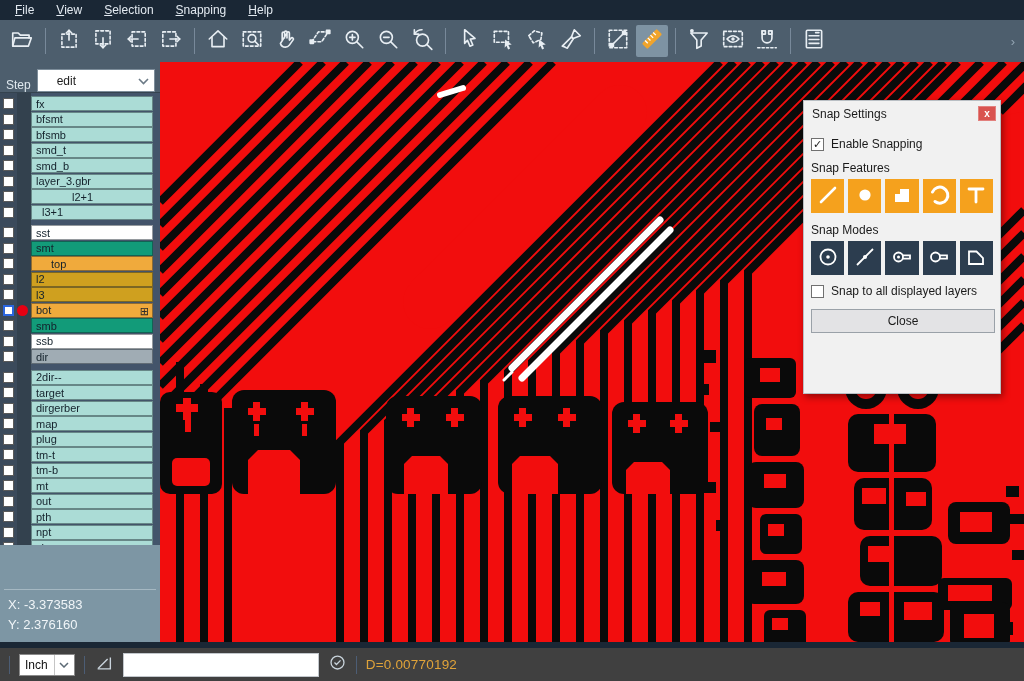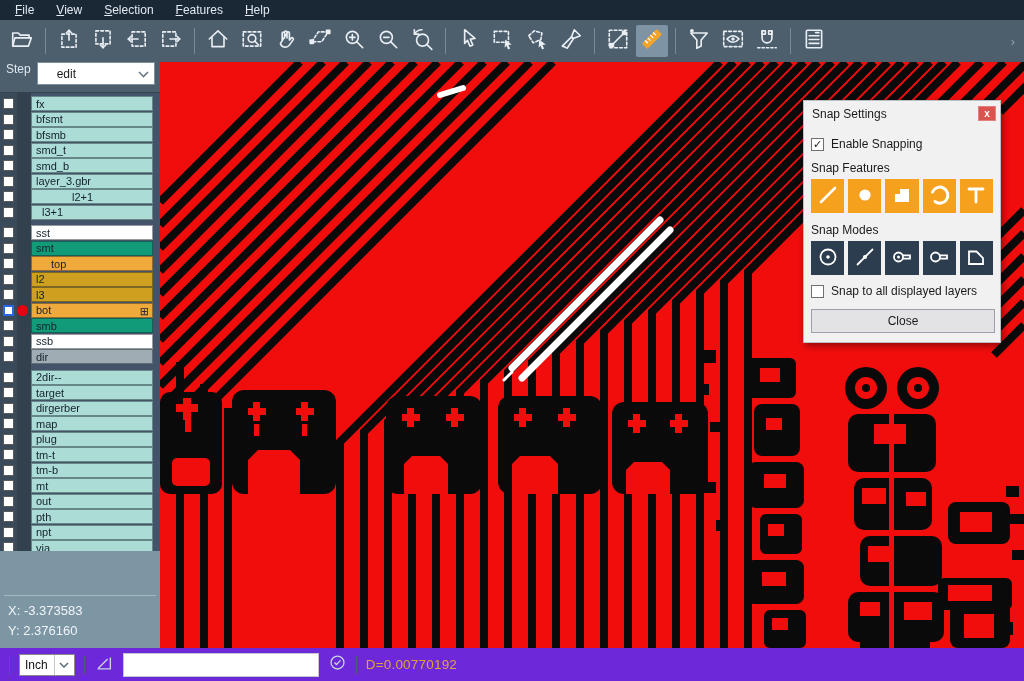--- a/index.html
+++ b/index.html
@@ -16,21 +16,21 @@
   .toolbar { height:42px; background:#4d5e6d; display:flex; align-items:center; padding:0 5px; flex:none; }
   .tool-group { display:flex; align-items:center; }
   .tool-sep { width:1px; height:26px; background:#76path87; background:#78899a; margin:0 6px; }
   .tool-btn { width:32px; height:32px; display:flex; align-items:center; justify-content:center; border-radius:2px; margin:0 1px; }
   .tool-btn.active { background:#7e93a3; }
   .toolbar-overflow { margin-left:auto; color:#93a4b2; font-size:13px; padding-right:4px; }
 
   
   .main { flex:1; display:flex; min-height:0; }
   .sidebar { width:160px; flex:none; background:#42536a; background:#3f4f60; display:flex; flex-direction:column; }
-  .step-row { height:31px; flex:none; background:#4d5e6d; display:flex; align-items:flex-start; padding:0 5px 0 6px; gap:6px; border-bottom:1px solid #35434f; }
+  .step-row { height:31px; flex:none; background:#4d5e6d; display:flex; align-items:flex-end; padding:0 5px 0 6px; gap:6px; border-bottom:1px solid #35434f; }
   .step-label { color:#dfe8ee; font-size:12px; }
   .step-select { flex:1; height:23px; background:#fff; border:1px solid #7d8d9a; display:flex; align-items:center; justify-content:space-between; padding:0 5px 0 19px; font-size:12px; color:#1c1c1c; }
   .layer-list { flex:1; padding-top:3px; overflow:hidden;
      background:linear-gradient(90deg,#3b4a5b 0 17px,#33414e 17px 31px,#43546a 31px); background-color:#3f4f60; }
   .layer-group { margin-bottom:5px; }
   .layer-row { height:15.5px; display:flex; align-items:center; position:relative;border-radius:6px; }
   .cb { width:11px; height:11px; background:#fff; border:1px solid #5a5a5a; margin-left:3px; flex:none; }
   .cb.active { border:2px solid #2b66e0; }
   .dot { position:absolute; left:17px; width:11px; height:11px; border-radius:50%; background:#e60012; }
   .layer-label { margin-left:17px; flex:1; height:15px; margin-right:7px; font-size:11px; color:#14222c;
@@ -41,56 +41,56 @@
   .coords-panel { height:97px; flex:none; background:#7d96a4; color:#f0f5f8; font-size:13px; position:relative; }
   .coords-div { position:absolute; top:44px; left:4px; right:4px; height:1px; background:#a5b8c2; }
   .coord-x { position:absolute; top:52px; left:8px; }
   .coord-y { position:absolute; top:72px; left:8px; }
 
   
   .canvas { flex:1; position:relative; background:var(--red,#f20d0d); overflow:hidden; }
   .canvas svg.art { position:absolute; left:0; top:0; }
 
   
-  .dialog { position:absolute; left:643px; top:38px; width:198px; height:243px; background:#f1f1f1;
+  .dialog { position:absolute; left:643px; top:38px; width:198px; height:294px; background:#f1f1f1;
      border:1px solid #b9bfc4; box-shadow:2px 3px 7px rgba(0,0,0,.4); font-size:12px; color:#1a1a1a; }
   .dlg-title { height:25px; display:flex; align-items:center; padding:0 8px; }
   .dlg-close { position:absolute; right:4px; top:5px; width:18px; height:15px; background:#d9534f; color:#fff;
      font-size:10px; font-weight:bold; display:flex; align-items:center; justify-content:center; border:1px solid #e2807d; }
   .dlg-body { padding:2px 7px 0; }
   .dlg-row { display:flex; align-items:center; gap:7px; margin-top:9px; }
   .dlg-check { width:13px; height:13px; background:#fff; border:1px solid #707070; font-size:11px; line-height:11px;
      text-align:center; color:#1a1a1a; flex:none; }
   .dlg-sec { margin-top:10px; }
   .btn-row { display:flex; gap:4px; margin-top:4px; }
   .feat-btn { width:34px; height:34px; background:var(--orange,#f5a11d); display:flex; align-items:center; justify-content:center; }
   .mode-btn { width:34px; height:34px; background:var(--navy,#2c3d4f); display:flex; align-items:center; justify-content:center; }
   .dlg-close-btn { margin:11px 0 0; width:184px; height:24px; background:#e3e3e5; border:1px solid #9aa1a8;
      display:flex; align-items:center; justify-content:center; font-size:12px; color:#1a1a1a; }
 
   
-  .statusbar { height:33px; flex:none; background:#6d28d9; display:flex; align-items:center; padding:0 9px; gap:9px; }
+  .statusbar { height:33px; flex:none; background:#404040; display:flex; align-items:center; padding:0 9px; gap:9px;margin-top:6px; }
   .sb-sep { width:1px; height:18px; background:#4c5d75; }
   .unit-select { background:#fff; height:22px; display:flex; align-items:center; padding:0 5px; font-size:12px;
      color:#111; gap:6px; border:1px solid #8a8a8a; }
   .unit-select .chev { border-left:1px solid #c5c5c5; padding-left:4px; height:100%; display:flex; align-items:center; }
   .sb-input { width:196px; height:24px; background:#fff; border:1px solid #c2c7cc; font-size:12px; padding:0 5px;
      font-family:"Liberation Sans",sans-serif; }
   .distance { color:#e0a339; font-size:13.5px; letter-spacing:.2px; }
 </style>
 </head>
 <body>
 
 <div class="app">
 
   <div class="menubar">
       <div class="menu-item">File</div>
       <div class="menu-item">View</div>
       <div class="menu-item">Selection</div>
-      <div class="menu-item">Features</div>
+      <div class="menu-item">Snapping</div>
       <div class="menu-item">Help</div>
     </div>
 
   <div class="toolbar">
       <div class="tool-group">
         <div class="tool-btn">
           <span><svg width="24" height="24" viewBox="0 0 22 22">
               <g stroke="#e8eef3" stroke-width="1.5" fill="none" stroke-linejoin="round" stroke-linecap="round">
                 <path d="M2.5 17.5V5.5h5l2 2h8v2.5"></path>
                 <path d="M4.5 10h15l-2.6 7.5H2.5z"></path>

